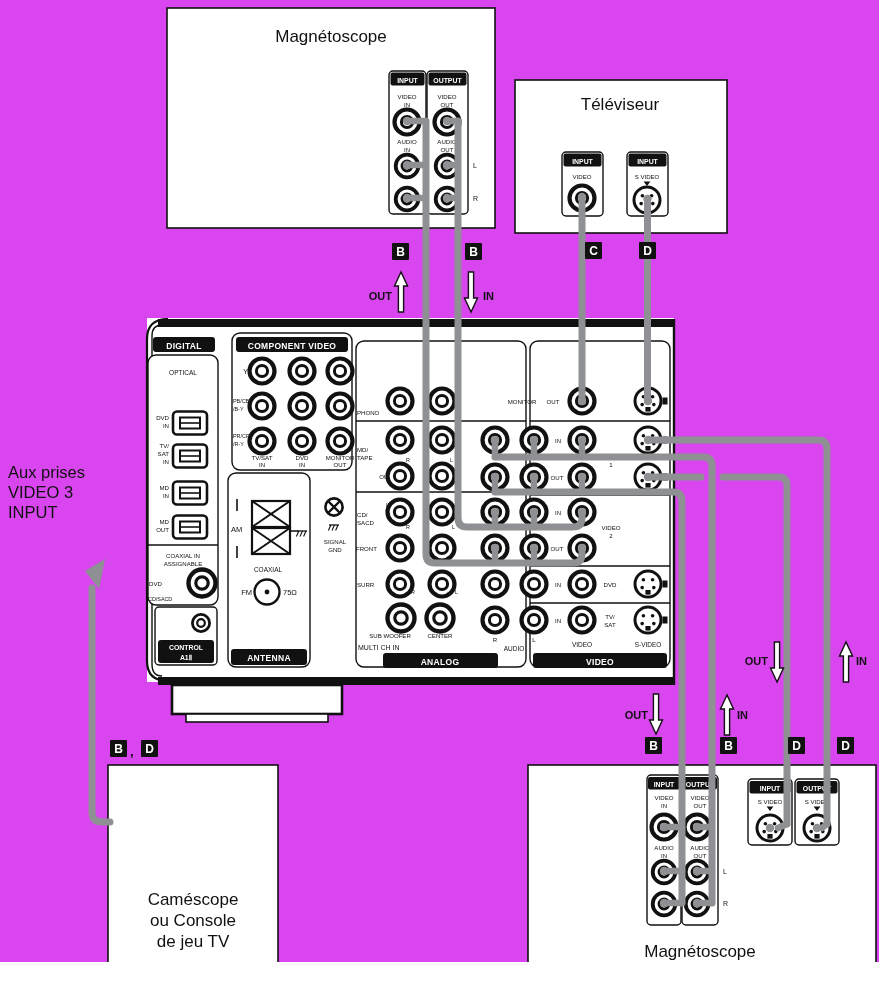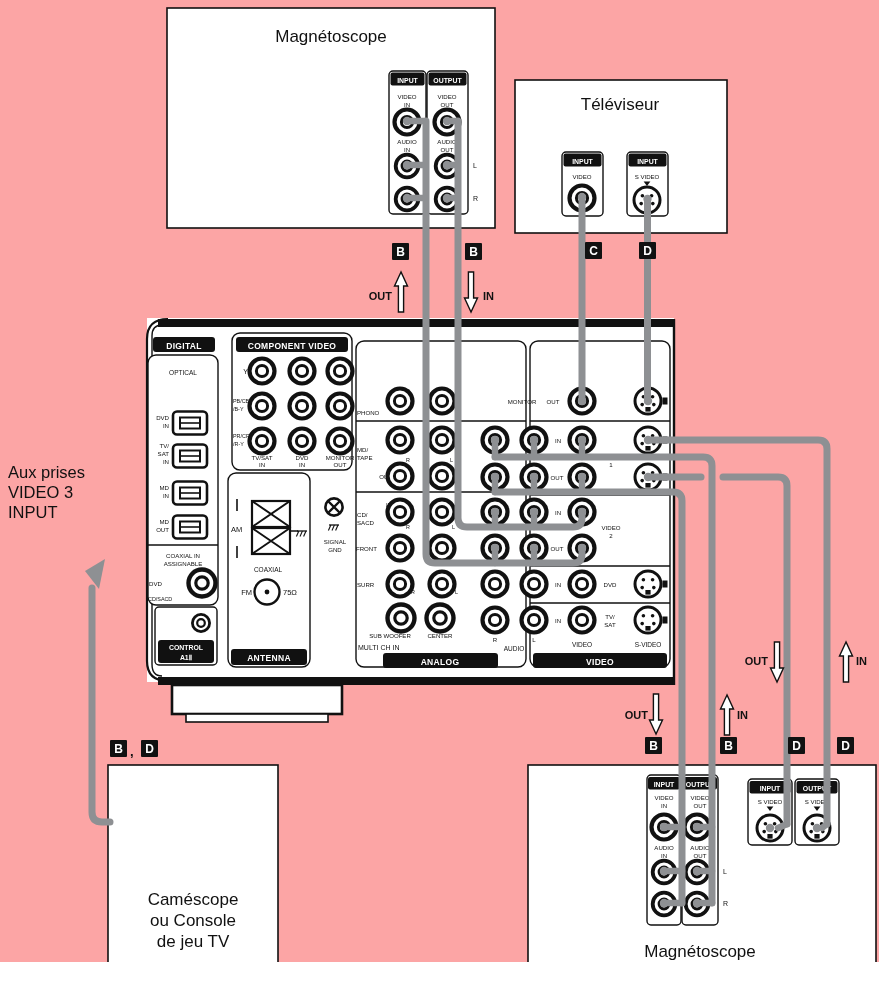--- a/index.html
+++ b/index.html
@@ -1,16 +1,16 @@
 <!DOCTYPE html>
 <html><head>
 <meta charset="utf-8">
 <style>
   html,body{margin:0;padding:0;background:#fff}
-  .page{width:879px;height:962px;position:relative;background:#fca5a5;font-family:"Liberation Sans",sans-serif}
+  .page{width:879px;height:962px;position:relative;background:#d946ef;font-family:"Liberation Sans",sans-serif}
   svg{display:block}
   text{fill:#111;font-family:"Liberation Sans",sans-serif}
   .ttl{font-size:17px;text-anchor:middle}
   .aux{font-size:16.5px}
   .fl{font-size:11px;font-weight:bold}
   .sq{font-size:12px;font-weight:bold;fill:#fff;text-anchor:middle}
   .h85{font-size:8.5px;font-weight:bold;fill:#fff;text-anchor:middle;letter-spacing:.3px}
   .h7{font-size:6.9px;font-weight:bold;fill:#fff;text-anchor:middle}
   .t75{font-size:7.5px}
   .t7{font-size:7px}

